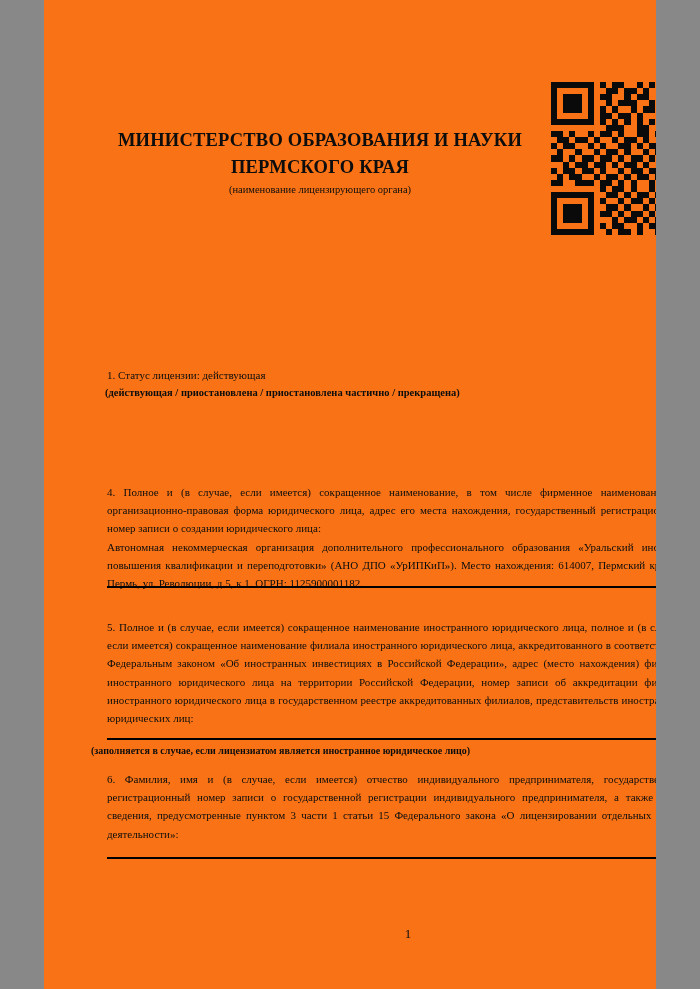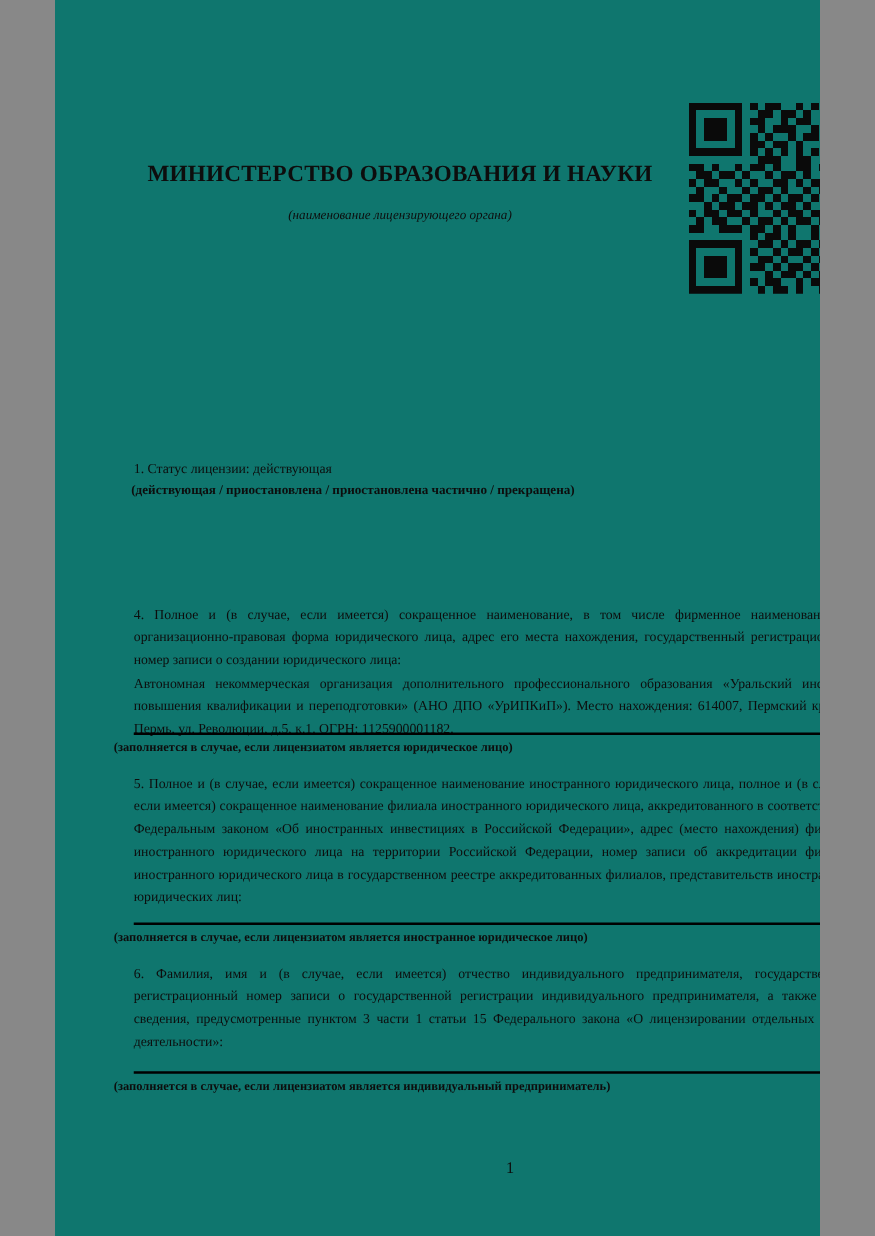--- a/index.html
+++ b/index.html
@@ -1,41 +1,40 @@
 <!DOCTYPE html>
 <html><head>
 <meta charset="utf-8">
 <style>
   * { margin:0; padding:0; box-sizing:border-box; }
   html,body { background:#888; }
   .page {
     position:relative;
     width:612px; height:989px;
     margin:0 auto;
-    background:#0f766e;
+    background:#f97316;
     color:#0d0d0d;
     font-family:"Liberation Serif","DejaVu Serif",serif;
     overflow:hidden;
   }
   
   .header-text {
     position:absolute; left:64px; top:127px; width:424px;
     text-align:center;
   }
   .ministry {
     font-weight:bold;
     font-size:18.5px;
     line-height:27px;
     letter-spacing:0.2px;
   }
   .header-caption {
     font-size:10.5px;
     line-height:13px;
-    margin-top:12px;
-    font-style:italic;
+    margin-top:2px;
   }
   
   .qr {
     position:absolute; left:507px; top:82px;
     width:153px; height:153px;
     shape-rendering:crispEdges;
     fill:#0a0a0a;
   }
   
   .doc-title {
@@ -67,20 +66,21 @@
     transform:translateX(14px);
   }
 </style>
 </head>
 <body>
 
 <div class="page">
 
   <div class="header-text">
     <div class="ministry">МИНИСТЕРСТВО ОБРАЗОВАНИЯ И НАУКИ</div>
+    <div class="ministry">ПЕРМСКОГО КРАЯ</div>
     <div class="header-caption">(наименование лицензирующего органа)</div>
   </div>
 
   <svg id="qr" class="qr" viewBox="0 0 25 25">
       <rect x="0" y="0" width="1" height="1"></rect>
       <rect x="1" y="0" width="1" height="1"></rect>
       <rect x="2" y="0" width="1" height="1"></rect>
       <rect x="3" y="0" width="1" height="1"></rect>
       <rect x="4" y="0" width="1" height="1"></rect>
       <rect x="5" y="0" width="1" height="1"></rect>
@@ -420,32 +420,30 @@
   <div class="col" style="top:366px">1. Статус лицензии: действующая</div>
   <div class="small-caption shift-r" style="top:386px;font-size:10.5px">(действующая / приостановлена / приостановлена частично / прекращена)</div>
 
 
 
   <div class="col" style="top:483px">
     <div class="para">4. Полное и (в случае, если имеется) сокращенное наименование, в том числе фирменное наименование, и организационно-правовая форма юридического лица, адрес его места нахождения, государственный регистрационный номер записи о создании юридического лица:</div>
     <div class="para">Автономная некоммерческая организация дополнительного профессионального образования «Уральский институт повышения квалификации и переподготовки» (АНО ДПО «УрИПКиП»). Место нахождения: 614007, Пермский край, г. Пермь, ул. Революции, д.5, к.1. ОГРН: 1125900001182.</div>
   </div>
   <div class="fill-line" style="top:586px"></div>
-  <div class="small-caption" style="top:592px">(заполняется в случае, если лицензиатом является юридическое лицо)</div>
 
   <div class="col" style="top:618px">
     <div class="para">5. Полное и (в случае, если имеется) сокращенное наименование иностранного юридического лица, полное и (в случае, если имеется) сокращенное наименование филиала иностранного юридического лица, аккредитованного в соответствии с Федеральным законом «Об иностранных инвестициях в Российской Федерации», адрес (место нахождения) филиала иностранного юридического лица на территории Российской Федерации, номер записи об аккредитации филиала иностранного юридического лица в государственном реестре аккредитованных филиалов, представительств иностранных юридических лиц:</div>
     <div class="para"></div>
   </div>
   <div class="fill-line" style="top:738px"></div>
   <div class="small-caption" style="top:744px">(заполняется в случае, если лицензиатом является иностранное юридическое лицо)</div>
 
   <div class="col" style="top:770px">
     <div class="para">6. Фамилия, имя и (в случае, если имеется) отчество индивидуального предпринимателя, государственный регистрационный номер записи о государственной регистрации индивидуального предпринимателя, а также иные сведения, предусмотренные пунктом 3 части 1 статьи 15 Федерального закона «О лицензировании отдельных видов деятельности»:</div>
     <div class="para"></div>
   </div>
   <div class="fill-line" style="top:857px"></div>
-  <div class="small-caption" style="top:863px">(заполняется в случае, если лицензиатом является индивидуальный предприниматель)</div>
 
 
   <div class="pagenum">1</div>
 
 </div>
 
 </body></html>

